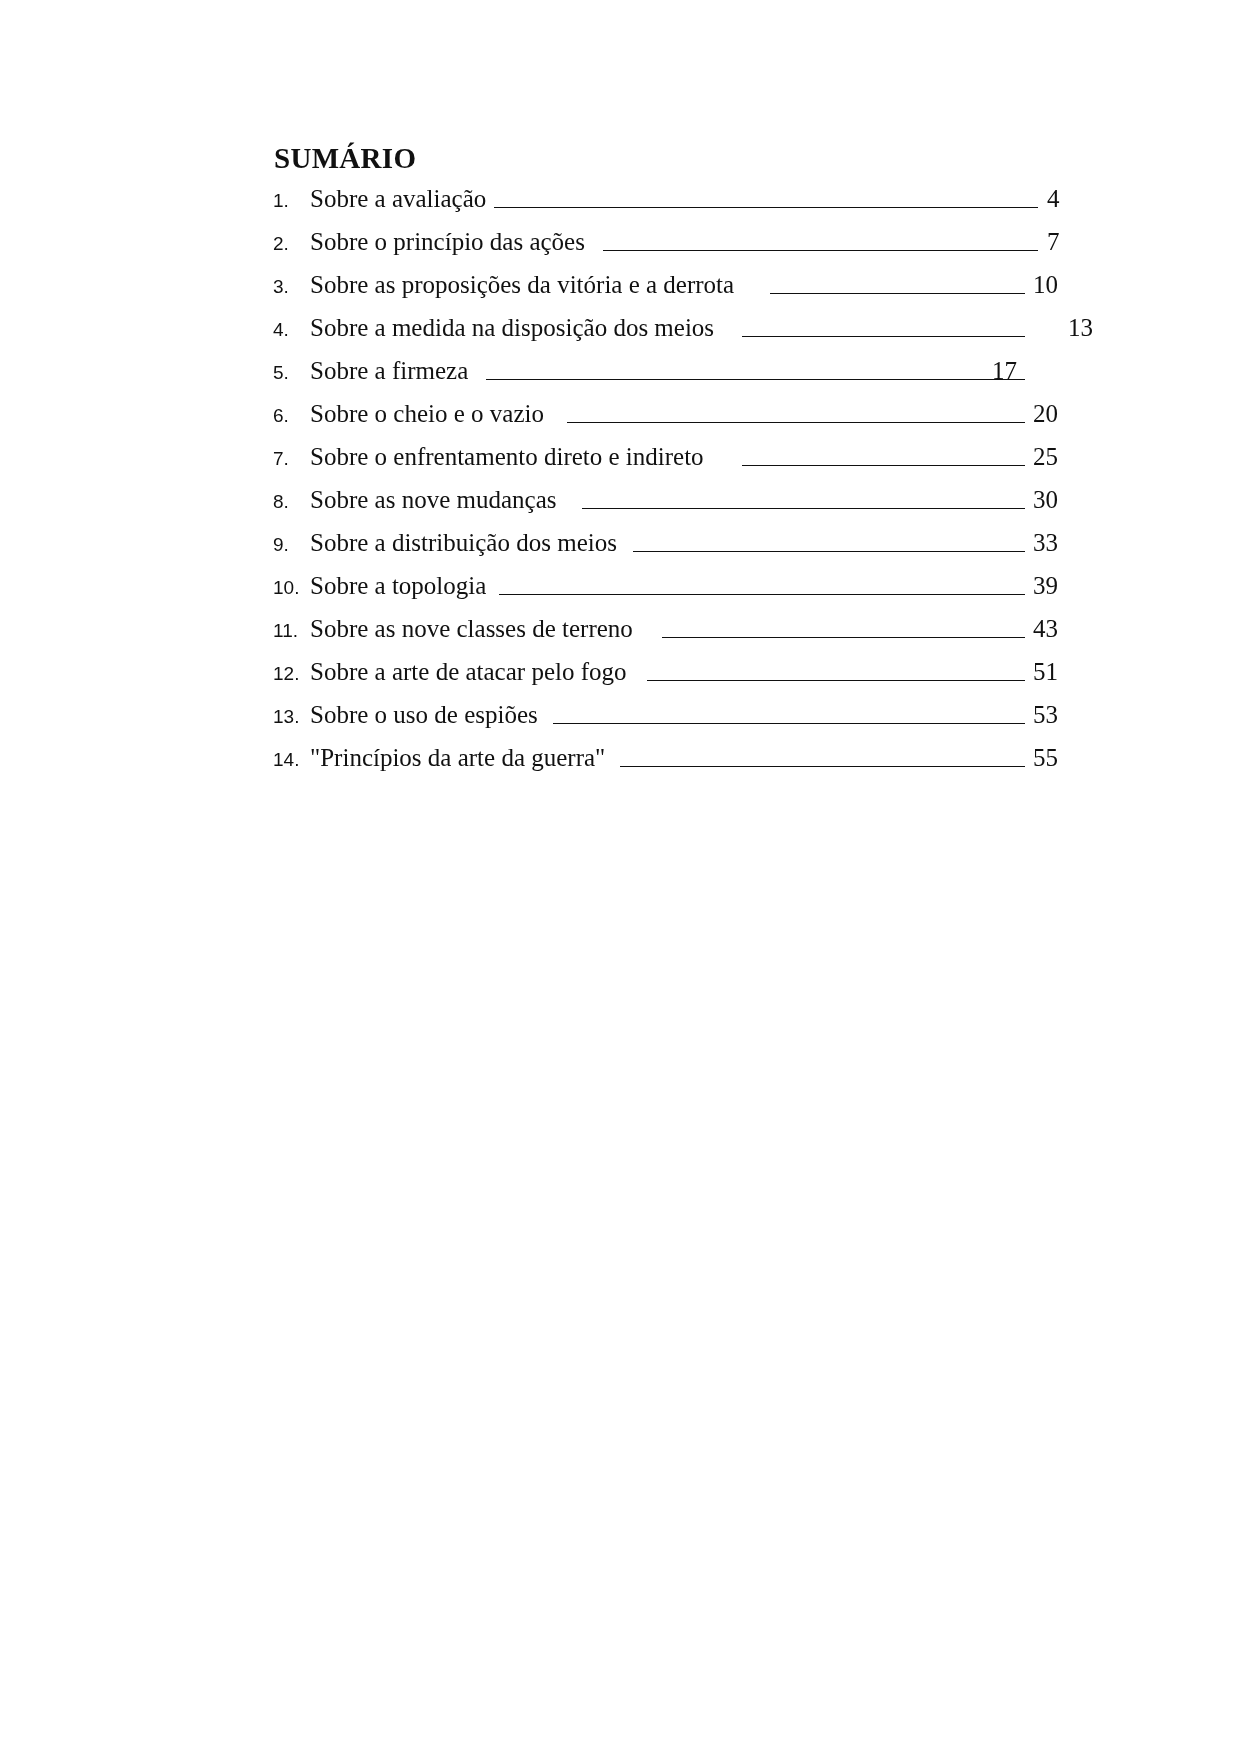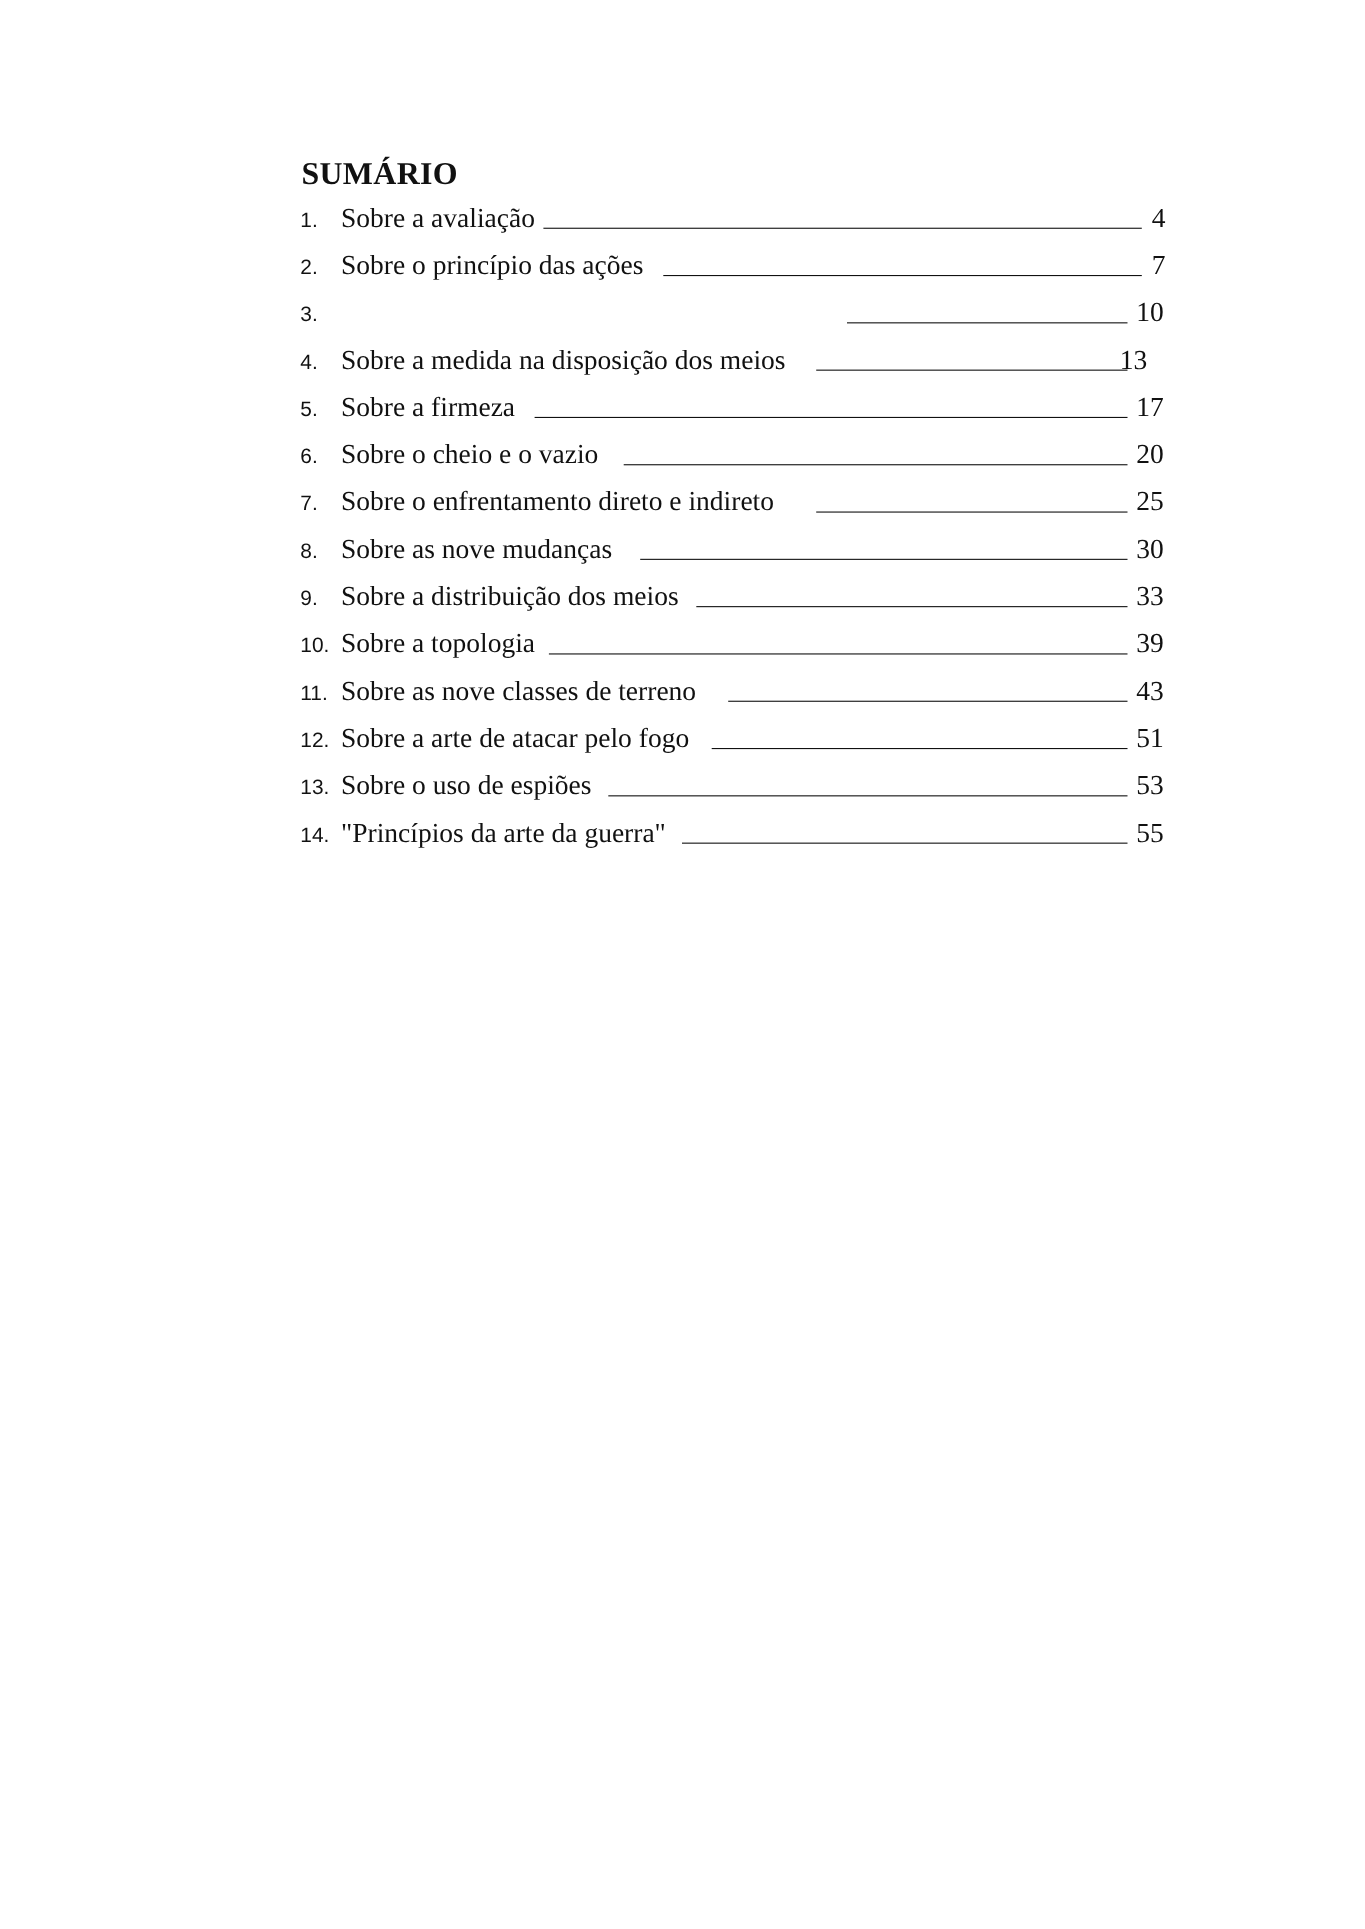--- a/index.html
+++ b/index.html
@@ -89,34 +89,35 @@
     <span class="toc-page" style="left: 1047px;">4</span>
   </div>
       <div class="toc-row" style="top: 219px;">
     <span class="toc-num">2.</span>
     <span class="toc-text">Sobre o princípio das ações</span>
     <span class="toc-leader" style="left: 603px; width: 435px;"></span>
     <span class="toc-page" style="left: 1047px;">7</span>
   </div>
       <div class="toc-row" style="top: 262px;">
     <span class="toc-num">3.</span>
+    <span class="toc-text">Sobre as proposições da vitória e a derrota</span>
     <span class="toc-leader" style="left: 770px; width: 255px;"></span>
     <span class="toc-page" style="left: 1033px;">10</span>
   </div>
       <div class="toc-row" style="top: 305px;">
     <span class="toc-num">4.</span>
     <span class="toc-text">Sobre a medida na disposição dos meios</span>
     <span class="toc-leader" style="left: 742px; width: 283px;"></span>
-    <span class="toc-page" style="left: 1018px;">13</span>
+    <span class="toc-page" style="left: 1068px;">13</span>
   </div>
       <div class="toc-row" style="top: 348px;">
     <span class="toc-num">5.</span>
     <span class="toc-text">Sobre a firmeza</span>
     <span class="toc-leader" style="left: 486px; width: 539px;"></span>
-    <span class="toc-page" style="left: 1033px; margin-top: 35px;">17</span>
+    <span class="toc-page" style="left: 992px; margin-top: 35px;">17</span>
   </div>
       <div class="toc-row" style="top: 391px;">
     <span class="toc-num">6.</span>
     <span class="toc-text">Sobre o cheio e o vazio</span>
     <span class="toc-leader" style="left: 567px; width: 458px;"></span>
     <span class="toc-page" style="left: 1033px;">20</span>
   </div>
       <div class="toc-row" style="top: 434px;">
     <span class="toc-num">7.</span>
     <span class="toc-text">Sobre o enfrentamento direto e indireto</span>

